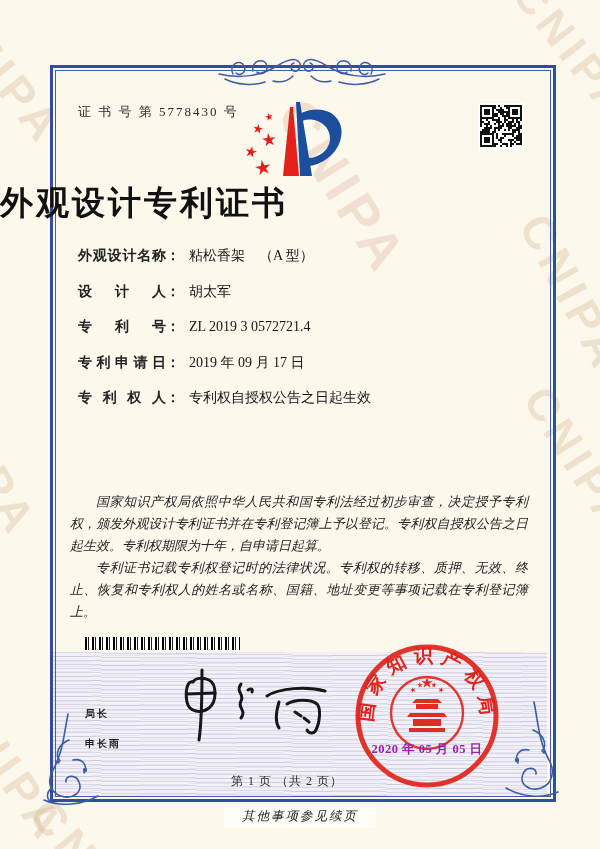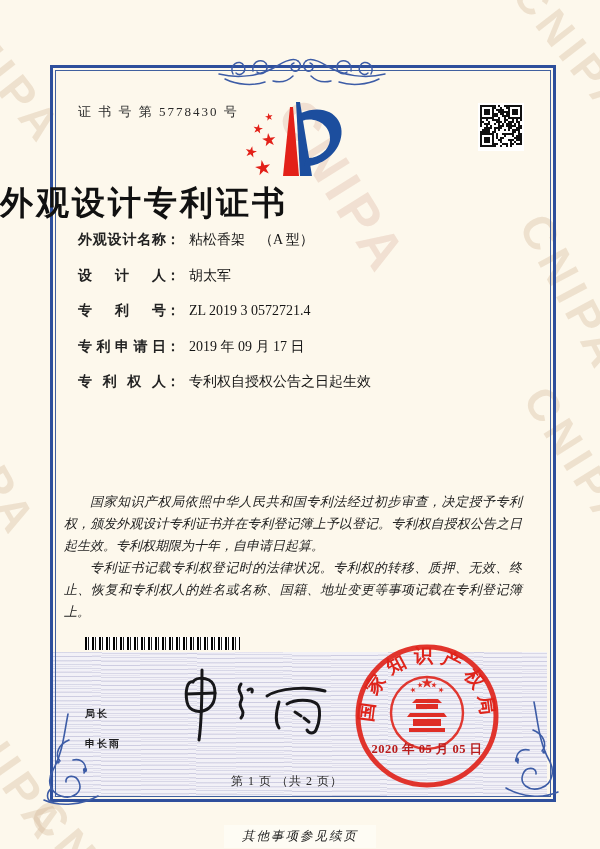--- a/index.html
+++ b/index.html
@@ -20,55 +20,55 @@
   .frame-inner{position:absolute;left:2px;top:2px;right:2px;bottom:2px;
     border:1px solid #40609f;}
   .flourish{position:absolute;pointer-events:none;}
   
   .certno{position:absolute;left:78px;top:103px;font-size:13px;letter-spacing:2px;color:#2a2a2a;}
   .logo{position:absolute;left:245px;top:97px;}
   .qr{position:absolute;left:478px;top:103px;}
   .title{position:absolute;left:0;top:181px;width:600px;text-align:left;
     font-size:33px;font-weight:700;letter-spacing:3px;color:#111;}
   
-  .fields{position:absolute;left:78px;top:231px;width:470px;font-size:14px;}
+  .fields{position:absolute;left:78px;top:247px;width:470px;font-size:14px;}
   .frow{height:22px;margin-bottom:13.5px;white-space:nowrap;}
   .flabel{display:inline-block;width:88px;text-align:justify;text-align-last:justify;
     font-weight:700;color:#222;vertical-align:bottom;}
   .fsep{font-weight:700;color:#222;margin-right:9px;}
   .fvalue{font-weight:500;color:#151515;}
   .fvalue.small{font-size:11.5px;letter-spacing:-0.2px;}
   .gap{display:inline-block;width:44px;}
   
-  .paras{position:absolute;left:64px;top:491px;width:458px;
+  .paras{position:absolute;left:70px;top:491px;width:458px;
     font-size:13px;line-height:22px;font-style:italic;color:#222;
     text-align:justify;}
   .paras p{margin:0;text-indent:2em;}
   
   .barcode{position:absolute;left:85px;top:637px;width:155px;height:13px;
     background:repeating-linear-gradient(90deg,
       #000 0 2px,#fff 2px 3px,#1a1a1a 3px 4px,#fff 4px 7px,
       #000 7px 9px,#fdfdfd 9px 10px,#222 10px 11px,#fff 11px 14px);}
   .guilloche{position:absolute;left:53px;top:652px;width:494px;height:145px;
     background-color:#f2f1f7;
     background-image:
       repeating-linear-gradient(0.6deg, rgba(110,112,168,0.20) 0 1px, transparent 1px 4px),
       repeating-linear-gradient(-1.2deg, rgba(140,130,185,0.12) 0 1px, transparent 1px 5px);}
   .signer{position:absolute;left:85px;top:699px;
     font-family:"Liberation Sans","DejaVu Sans",sans-serif;
     font-size:10px;font-weight:600;color:#1d1d1f;letter-spacing:2px;line-height:30px;}
   .signature{position:absolute;left:175px;top:660px;}
   .seal{position:absolute;left:352px;top:641px;}
   .seal-date{position:absolute;left:352px;top:741px;width:150px;text-align:center;
-    font-size:12.5px;font-weight:600;color:#b91c1c;letter-spacing:0.5px;}
+    font-size:12.5px;font-weight:600;color:#a21caf;letter-spacing:0.5px;}
   .pageinfo{position:absolute;left:0;top:773px;width:600px;text-align:center;
     transform:translateX(-13px);font-size:12px;letter-spacing:1px;color:#2b2b2b;}
   .contnote{position:absolute;left:0;top:805px;width:600px;text-align:center;}
   .contnote span{display:inline-block;background:#fefcf4;padding:3px 18px;
-    font-size:12.5px;font-style:italic;letter-spacing:2px;color:#222;margin-top:20px;}
+    font-size:12.5px;font-style:italic;letter-spacing:2px;color:#222;}
 </style>
 </head>
 <body>
 
 <div class="page">
 
   <span class="wm" style="left:-30px;top:-12px;font-size:46px;transform:rotate(52deg);">CNIPA</span>
   <span class="wm" style="left:542px;top:-30px;font-size:44px;transform:rotate(52deg);">CNIPA</span>
   <span class="wm" style="left:318px;top:88px;font-size:54px;transform:rotate(58deg);color:rgba(214,170,150,0.30);">CNIPA</span>
   <span class="wm" style="left:556px;top:205px;font-size:46px;transform:rotate(62deg);">CNIPA</span>

